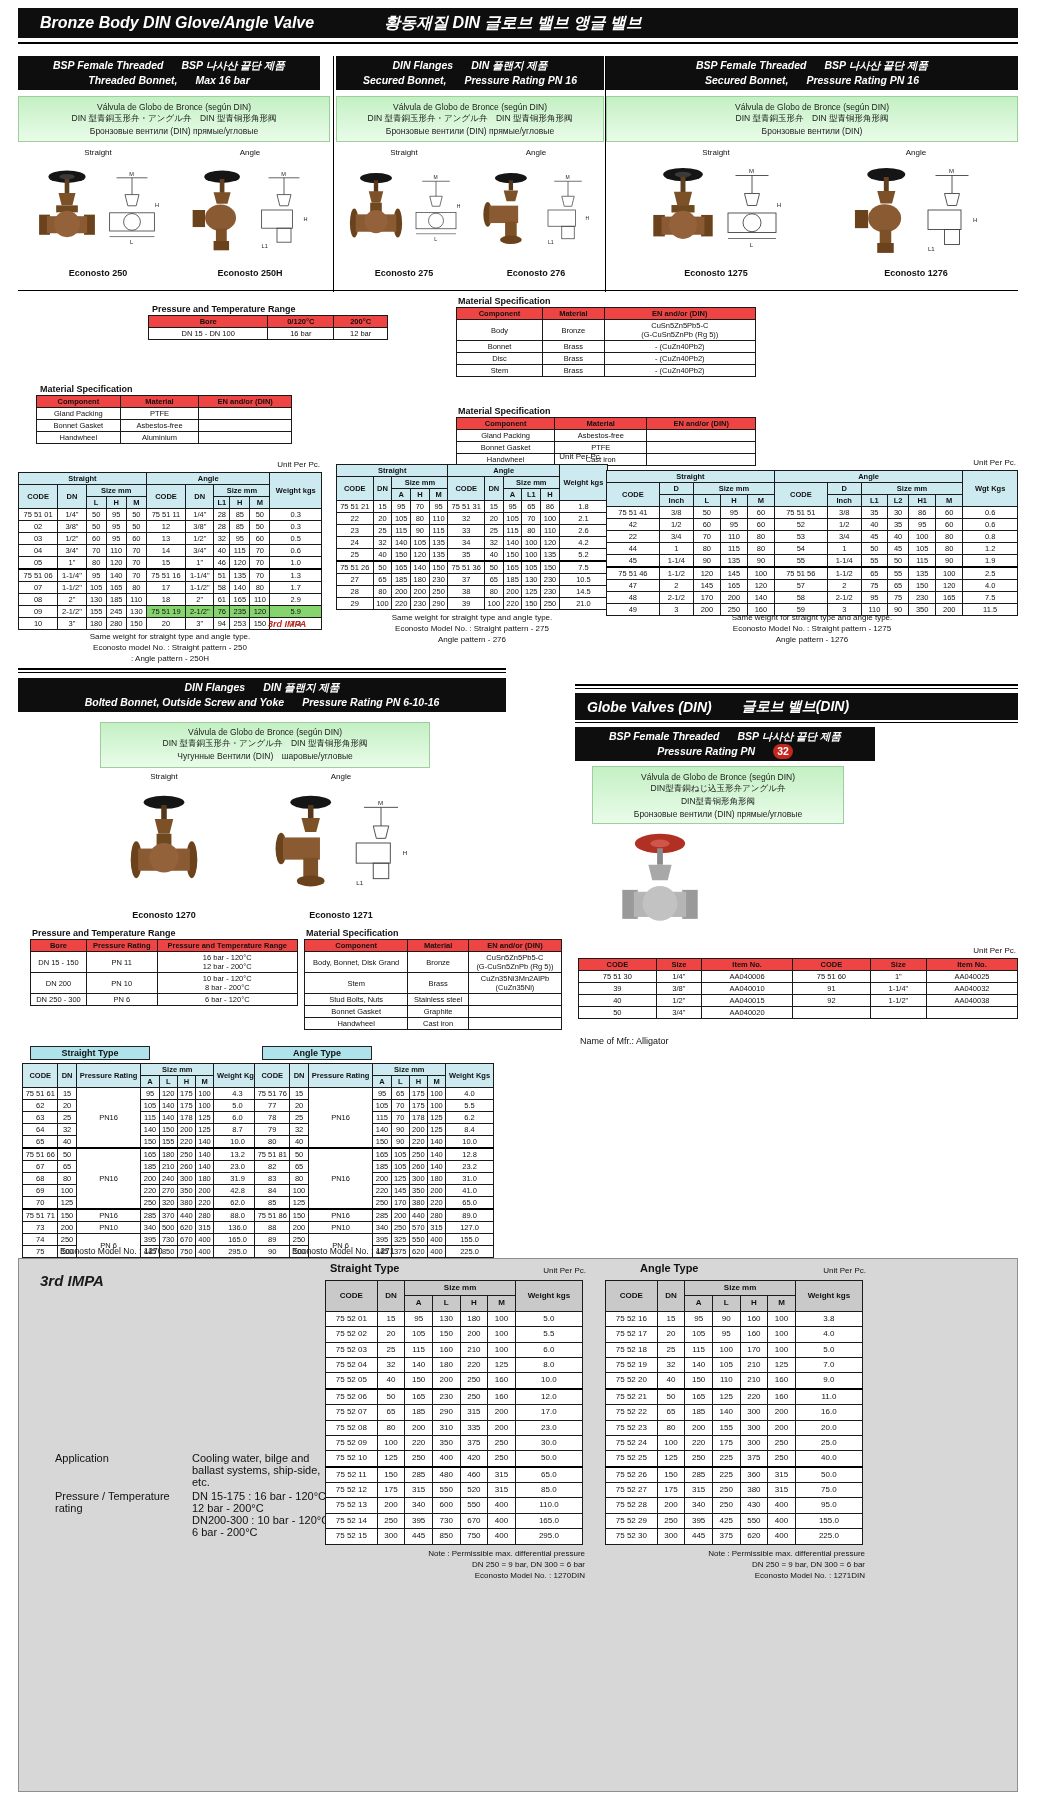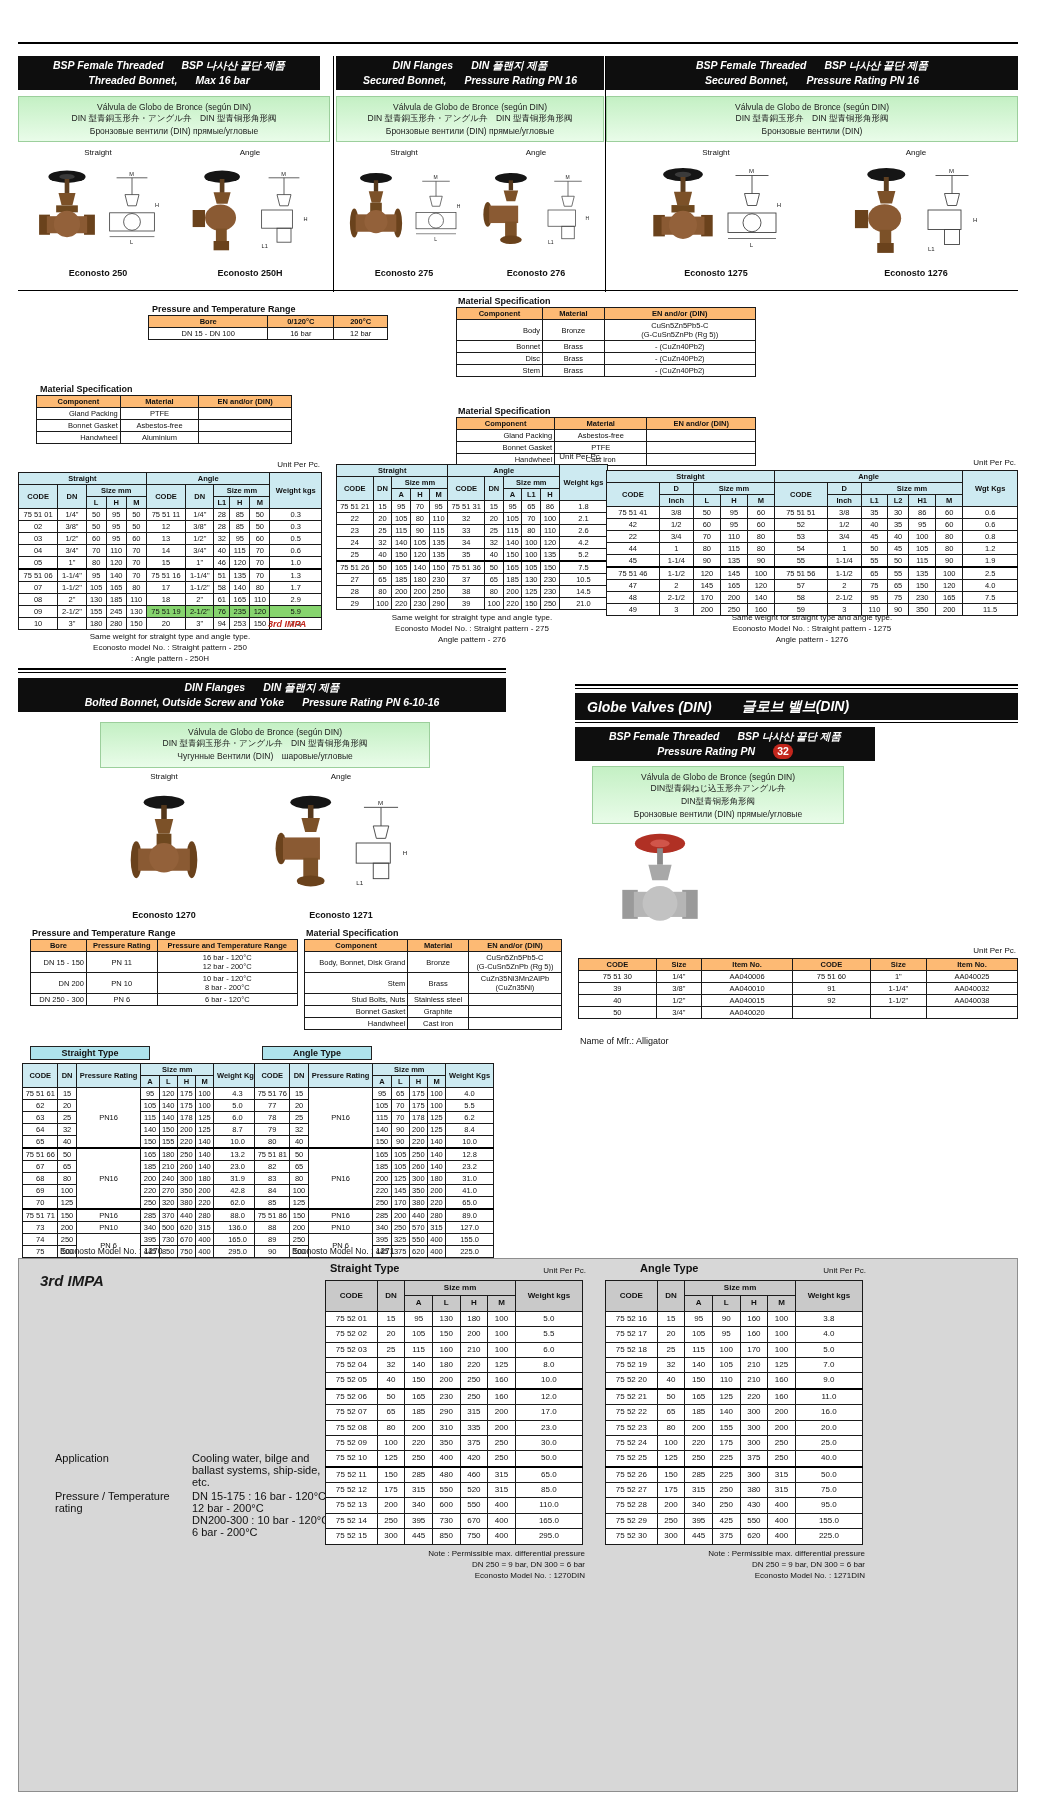--- a/index.html
+++ b/index.html
@@ -14,22 +14,22 @@
 .grn{position:absolute;background:linear-gradient(#c4f0c4,#e9fce9);border:1px solid #9ccf9c;text-align:center;font-size:8.5px;display:flex;flex-direction:column;justify-content:center;gap:1px;color:#1c1c1c}
 .fig{position:absolute;text-align:center}
 .flab{font-size:8px;margin-bottom:1px}
 .frow{display:flex;justify-content:center;align-items:flex-end;gap:6px}
 .fcap{font-size:9px;font-weight:700;margin-top:6px}
 .ttl{position:absolute;font-size:9px;font-weight:700;white-space:nowrap}
 .unit{position:absolute;font-size:8px;text-align:right}
 table.t{position:absolute;border-collapse:collapse;background:#fff}
 .t th,.t td{border:1px solid #1a1a1a;font-size:7.5px;line-height:1.2;padding:1px 2px;text-align:center;white-space:pre-line;font-weight:400}
 .t th{background:#cdeaf1;font-weight:700}
-.t.plain th{background:#fdba74}
-.t.lf td:first-child{text-align:right}
+.t.plain th{background:#ef4444}
+.t.lf td:first-child{text-align:center}
 .t.bt th{background:#c9c9c9}
 .t.bt th,.t.bt td{font-size:8px;padding:2px 3px;line-height:1.3}
 tr.grp td{border-top:2px solid #000}
 td.hl{background:#86d46e}
 .note{position:absolute;font-size:8px;line-height:11px;text-align:center}
 .note.lft{text-align:right}
 .impa-red{position:absolute;color:#c3271d;font-weight:700;font-style:italic;font-size:9px}
 .typebar{position:absolute;background:#aee3ec;border:1px solid #222;font-size:9px;font-weight:700;text-align:center;line-height:13px}
 .graybox{position:absolute;background:#d7d7d7;border:1px solid #8e8e8e}
 .brand{position:absolute;font-size:15px;font-weight:700;font-style:italic;color:#1a1a1a}
@@ -123,20 +123,24 @@
       <rect x="6" y="64" width="16" height="30" fill="#9a9a9a"></rect>
       <rect x="68" y="64" width="16" height="30" fill="#9a9a9a"></rect>
       <rect x="18" y="66" width="54" height="26" fill="#b5b5b5"></rect>
       <ellipse cx="45" cy="78" rx="18" ry="18" fill="#c2c2c2"></ellipse>
     </symbol>
   </defs>
 </svg>
 
 <div class="page">
 
+  <div class="bar main" style="left:18px;top:8px;width:1000px;height:30px">
+    <span>Bronze Body DIN Glove/Angle Valve</span>
+    <span>황동재질 DIN 글로브 밸브  앵글 밸브</span>
+  </div>
   <div class="rule" style="left:18px;top:42px;width:1000px;height:2px"></div>
 
   <div class="bar" style="left:18px;top:56px;width:302px;height:34px">
     <div class="bline">
         <span>BSP Female Threaded</span>
         <span>BSP 나사산 끝단 제품</span>
       </div>
     <div class="bline">
         <span>Threaded Bonnet,</span>
         <span>Max 16 bar</span>

